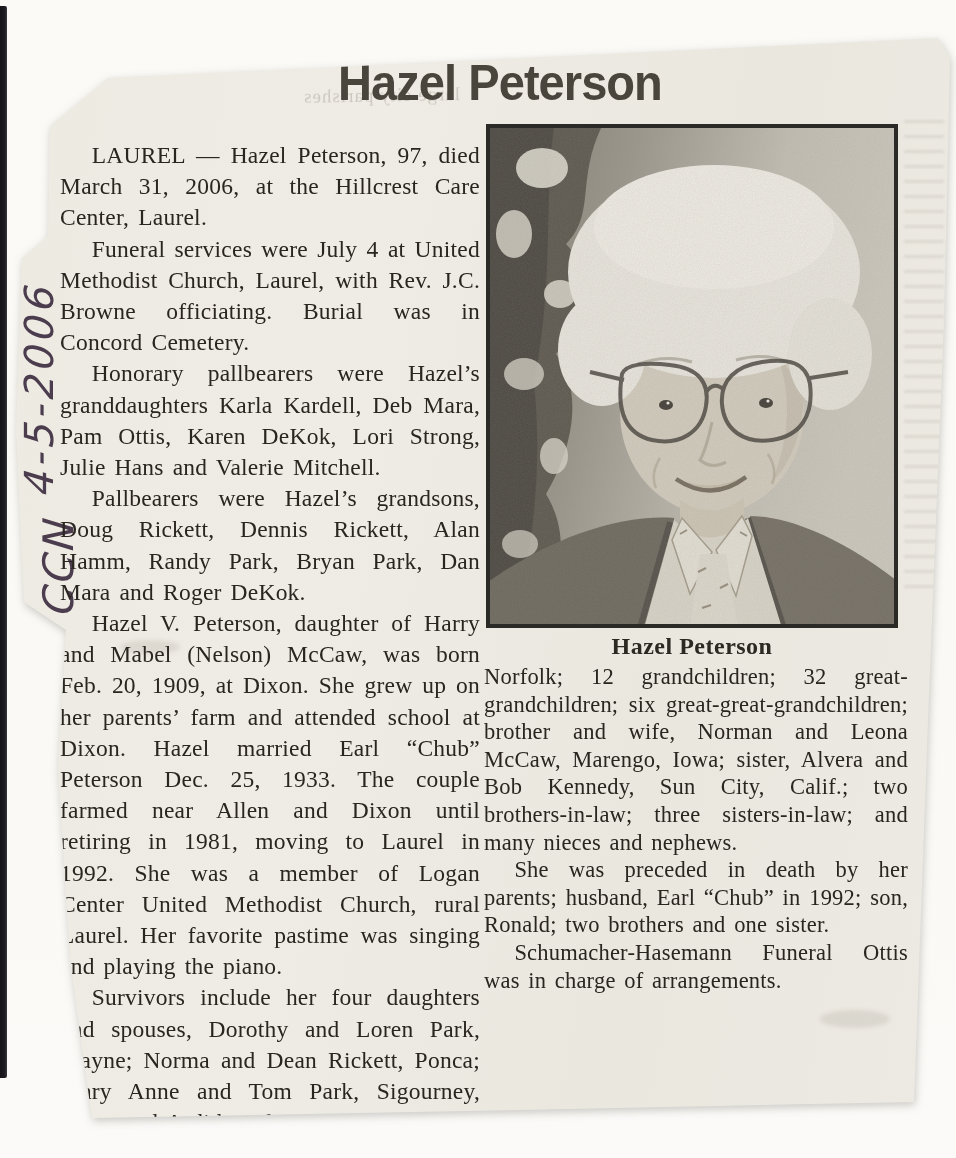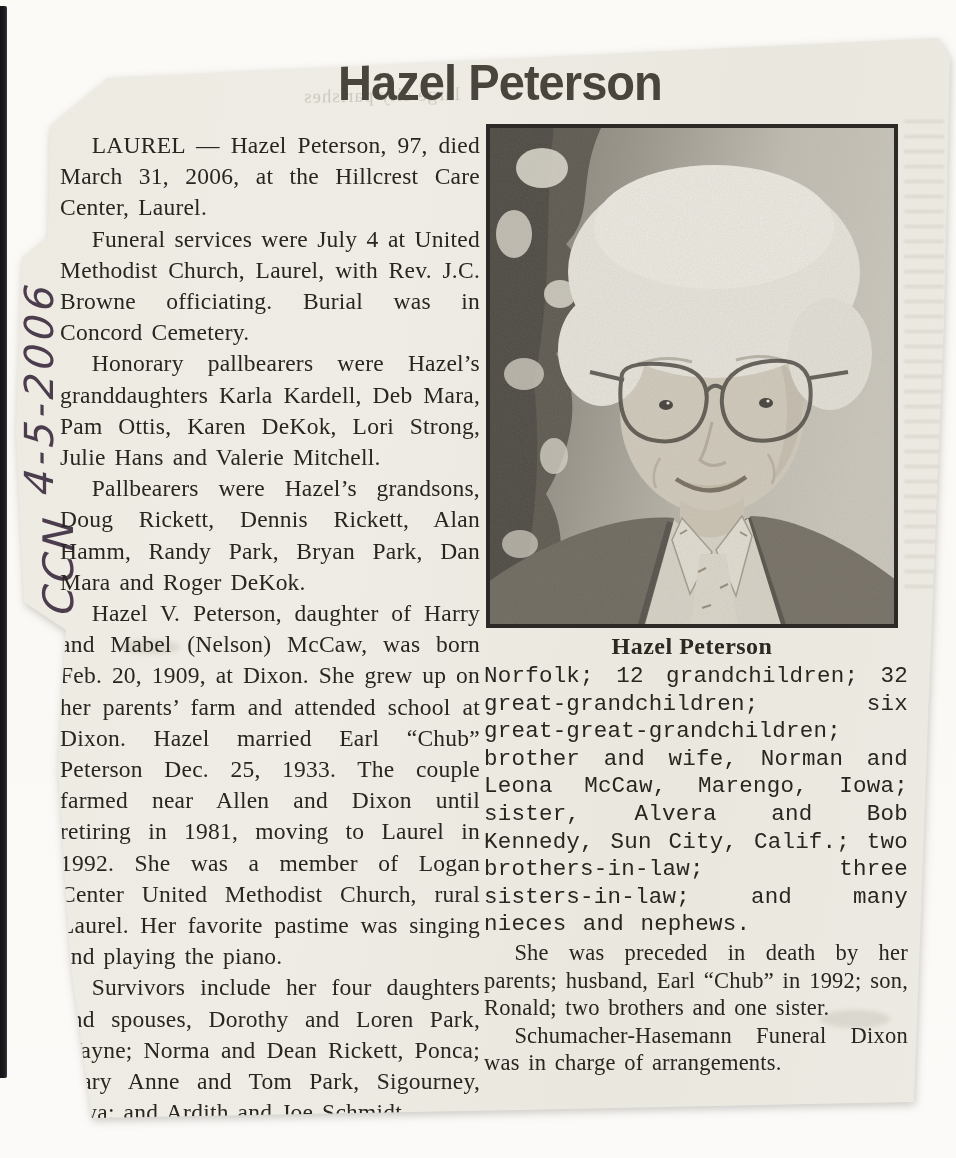--- a/index.html
+++ b/index.html
@@ -52,22 +52,22 @@
     font-style:italic;
     color:#4b3d4e;
     transform-origin:0 0;
     transform:rotate(-90deg) skewX(-6deg);
     white-space:nowrap;
   }
   .hw-date{left:16px;top:492px;width:260px;font-size:40px;letter-spacing:4px;}
   .hw-src{left:34px;top:612px;width:120px;font-size:42px;letter-spacing:3px;}
   .col{position:absolute;color:#29251f;text-align:justify;}
   .col p{margin:0;text-indent:1.35em;word-spacing:0.12em;letter-spacing:0.01em;}
-  .col p.cont{text-indent:0;font-family:Liberation Mono, monospace;}
-  .col-left{left:60px;top:130px;width:420px;font-size:23.5px;line-height:31.2px;}
+  .col p.cont{text-indent:0;}
+  .col-left{left:60px;top:140px;width:420px;font-size:23.5px;line-height:31.2px;}
   .col-right{left:484px;top:122px;width:424px;font-size:22.5px;line-height:27.6px;}
   .photo-frame{display:block;margin:0;}
   .caption{
     width:416px;text-align:center;
     font-weight:bold;font-size:24px;line-height:30px;
     color:#2c2822;letter-spacing:0.5px;
     margin:1px 0 2px 0;
   }
 </style>
 </head>
@@ -184,18 +184,18 @@
 
             <rect x="2" y="2" width="412" height="504" filter="url(#grain)" opacity="0.5"></rect>
           </g>
           <rect x="4" y="4" width="408" height="500" fill="none" stroke="#2b2a26" stroke-width="4"></rect>
         </svg>
 
         <div class="caption">Hazel Peterson</div>
 
         <p class="cont">Norfolk; 12 grandchildren; 32 great-grandchildren; six great-great-grandchildren; brother and wife, Norman and Leona McCaw, Marengo, Iowa; sister, Alvera and Bob Kennedy, Sun City, Calif.; two brothers-in-law; three sisters-in-law; and many nieces and nephews.</p>
         <p>She was preceded in death by her parents; husband, Earl “Chub” in 1992; son, Ronald; two brothers and one sister.</p>
-        <p>Schumacher-Hasemann Funeral Dixon was in charge of arrangements.</p>
+        <p>Schumacher-Hasemann Funeral Ottis was in charge of arrangements.</p>
       </div>
 
     </div>
   </div>
 </div>
 
 </body></html>

